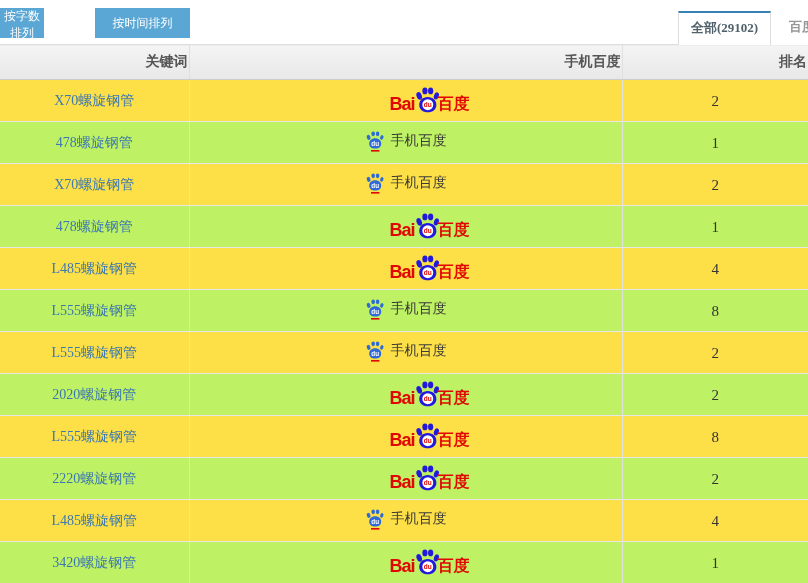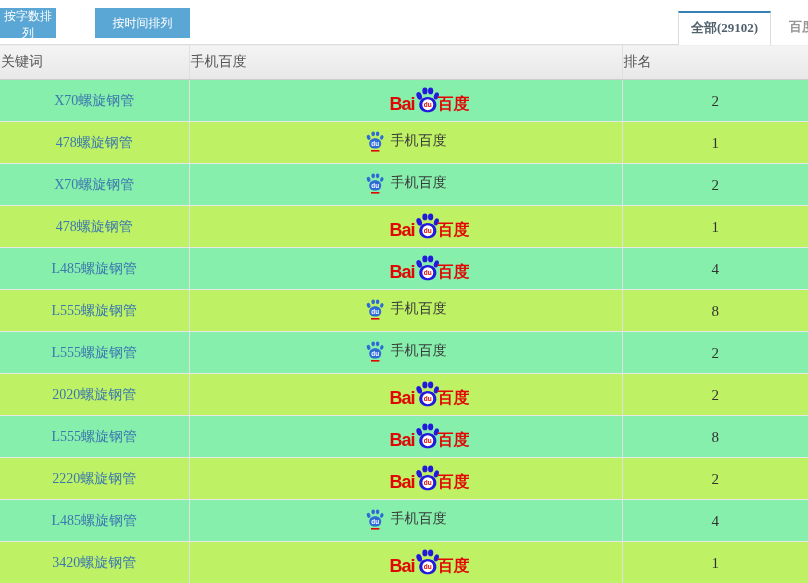--- a/index.html
+++ b/index.html
@@ -8,44 +8,44 @@
   .page { position:relative; width:808px; height:583px; background:#fff; overflow:hidden; }
 
   
   .topbar { position:relative; height:44px; }
   .sort-btn {
     position:absolute; top:8px; height:30px;
     background:#5aa6d4; color:#fff; border:0; cursor:pointer;
     font-size:12px; font-family:"Liberation Serif","DejaVu Serif",serif;
     text-align:center; padding:0;
   }
-  .btn-word { left:0; width:56px; }
+  .btn-word { left:0; width:44px; }
   .btn-time { left:95px; width:95px; }
 
   
   .tab { position:absolute; top:11px; height:34px; text-align:center; font-size:13px; cursor:pointer;font-weight:bold; }
   .tab-all {
     left:678px; width:93px; line-height:29px;
     background:#fff; color:#51616c;
     border:1px solid #dcdcdc; border-top:2px solid #3583b5; border-bottom:none;
   }
   .tab-baidu { left:771px; width:62px; line-height:32px; color:#979797; background:#fff; }
 
   
   table.rank-table { width:808px; border-collapse:collapse; table-layout:fixed; }
   col.c1 { width:189px; } col.c2 { width:433px; } col.c3 { width:186px; }
   thead th {
-    height:35px; font-size:14px; font-weight:normal; color:#555;
+    height:35px; font-size:14px; font-weight:bold; color:#555;
     background:linear-gradient(#f4f4f4,#e8e8e8);
     border-top:1px solid #ddd; border-bottom:1px solid #ccc;
-    text-align:left;
+    text-align:right;
   }
   th:not(:last-child), td:not(:last-child) { border-right:1px solid #e0e0e0; }
   tbody td { height:42px; text-align:center; border-bottom:1px solid #e7e7e7; padding:0; }
-  tr.odd  { background:#86efac; }
+  tr.odd  { background:#fde047; }
   tr.even { background:#bef264; }
 
   .kw-link { color:#3c78b0; text-decoration:none; font-size:14px; cursor:pointer; }
 
   
   .bd-logo { display:inline-flex; align-items:flex-end; line-height:1;margin-left:48px; }
   .bd-bai { color:#e10601; font-weight:bold; font-size:18px;
             font-family:"Liberation Sans","DejaVu Sans",sans-serif; letter-spacing:-1px; }
   .bd-logo svg { width:26px; height:26px; margin:0 -2px 0 -1px; }
   .bd-cn { color:#e10601; font-weight:bold; font-size:16px; padding-bottom:1px; }

